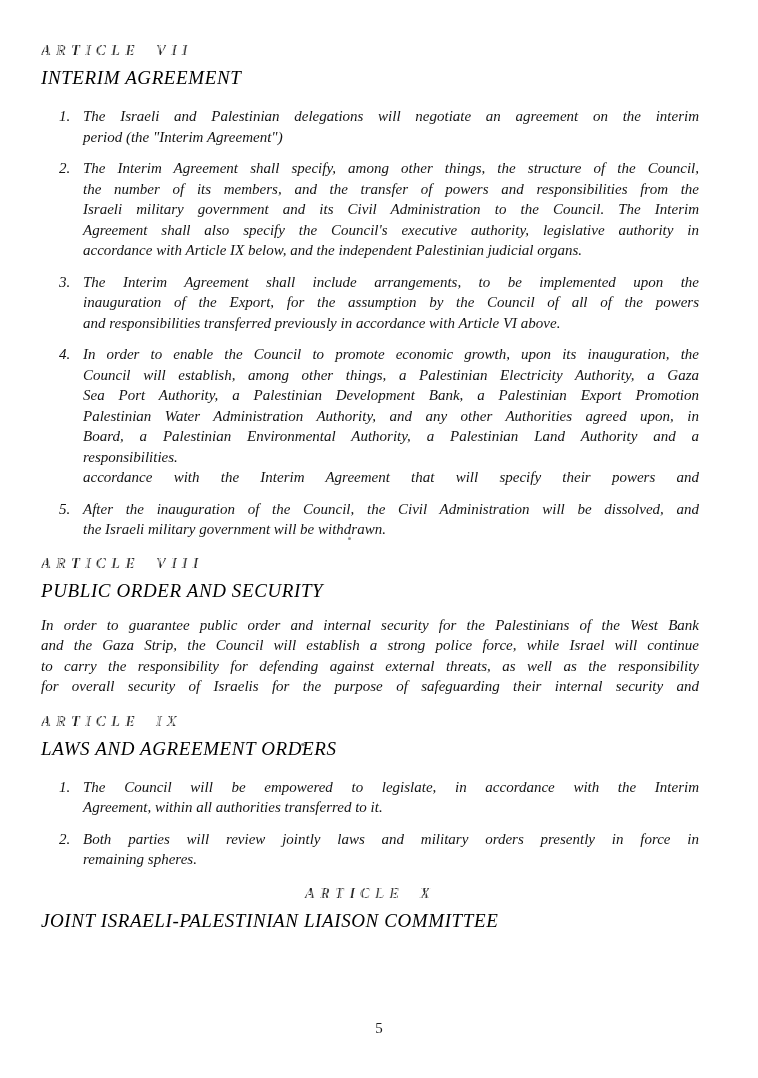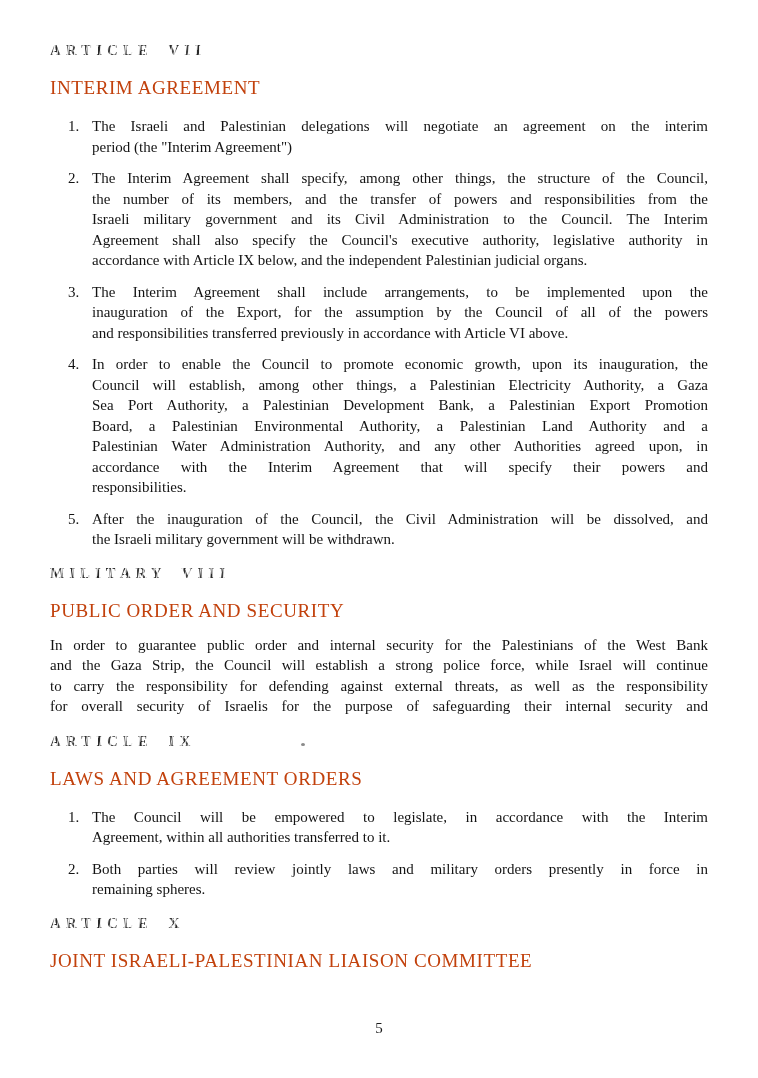--- a/index.html
+++ b/index.html
@@ -11,23 +11,24 @@
     position: relative;
     width: 758px;
     height: 1078px;
     background: #ffffff;
     font-family: "Liberation Serif", serif;
     color: #131313;
     overflow: hidden;
   }
   .content {
     position: absolute;
-    left: 50px;
+    left: 41px;
     top: 0;
     width: 658px;
+    font-style: italic;
   }
   
   .article-label {
     font-size: 15px;
     font-weight: 700;
     letter-spacing: 5px;
     word-spacing: 7px;
     color: #2a2a2a;
     line-height: 20px;
     filter: blur(0.45px) contrast(1.15);
@@ -40,28 +41,28 @@
     mask-image: repeating-linear-gradient(100deg,
       rgba(0,0,0,0.95) 0px, rgba(0,0,0,0.95) 1.5px,
       rgba(0,0,0,0.15) 2.5px,
       rgba(0,0,0,0.85) 3.5px, rgba(0,0,0,0.85) 4.5px,
       rgba(0,0,0,0.05) 5.5px,
       rgba(0,0,0,0.7) 7px);
   }
   .lbl-1 { margin-top: 40px; }
   .lbl-2 { margin-top: 13px; }
   .lbl-3 { margin-top: 14px; }
-  .lbl-4 { margin-top: 13px; }
+  .lbl-4 { margin-top: 13px; text-align: center; }
   .section-title {
-    margin-top: 16px;
+    margin-top: 6px;
     font-size: 19px;
     font-weight: 400;
     letter-spacing: 0.6px;
     line-height: 23px;
-    color: #c2410c;
+    color: #000000;
   }
   .body-text {
     font-size: 15px;
     line-height: 20.5px;
   }
   .list {
     margin-left: 18px;
   }
   .list-item {
     display: flex;
@@ -141,36 +142,36 @@
             <div class="tline">inauguration of the Export, for the assumption by the Council of all of the powers</div>
             <div class="tline last">and responsibilities transferred previously in accordance with Article VI above.</div>
           </div>
       </div>
       <div class="list-item">
         <span class="num">4.</span>
         <div class="item-text">
             <div class="tline">In order to enable the Council to promote economic growth, upon its inauguration, the</div>
             <div class="tline">Council will establish, among other things, a Palestinian Electricity Authority, a Gaza</div>
             <div class="tline">Sea Port Authority, a Palestinian Development Bank, a Palestinian Export Promotion</div>
+            <div class="tline">Palestinian Water Administration Authority, and any other Authorities agreed upon, in</div>
             <div class="tline">Board, a Palestinian Environmental Authority, a Palestinian Land Authority and a</div>
-            <div class="tline">Palestinian Water Administration Authority, and any other Authorities agreed upon, in</div>
+            <div class="tline last">responsibilities.</div>
             <div class="tline">accordance with the Interim Agreement that will specify their powers and</div>
-            <div class="tline last">responsibilities.</div>
           </div>
       </div>
       <div class="list-item">
         <span class="num">5.</span>
         <div class="item-text">
             <div class="tline">After the inauguration of the Council, the Civil Administration will be dissolved, and</div>
             <div class="tline last">the Israeli military government will be withdrawn.</div>
           </div>
       </div>
     </div>
 
-    <div class="article-label lbl-2">MILITARY VIII</div>
+    <div class="article-label lbl-2">ARTICLE VIII</div>
     <div class="section-title">PUBLIC ORDER AND SECURITY</div>
     <div class="paragraph body-text">
         <div class="tline">In order to guarantee public order and internal security for the Palestinians of the West Bank</div>
         <div class="tline">and the Gaza Strip, the Council will establish a strong police force, while Israel will continue</div>
         <div class="tline">to carry the responsibility for defending against external threats, as well as the responsibility</div>
         <div class="tline">for overall security of Israelis for the purpose of safeguarding their internal security and</div>
       </div>
 
     <div class="article-label lbl-3">ARTICLE IX</div>
     <div class="section-title">LAWS AND AGREEMENT ORDERS</div>

